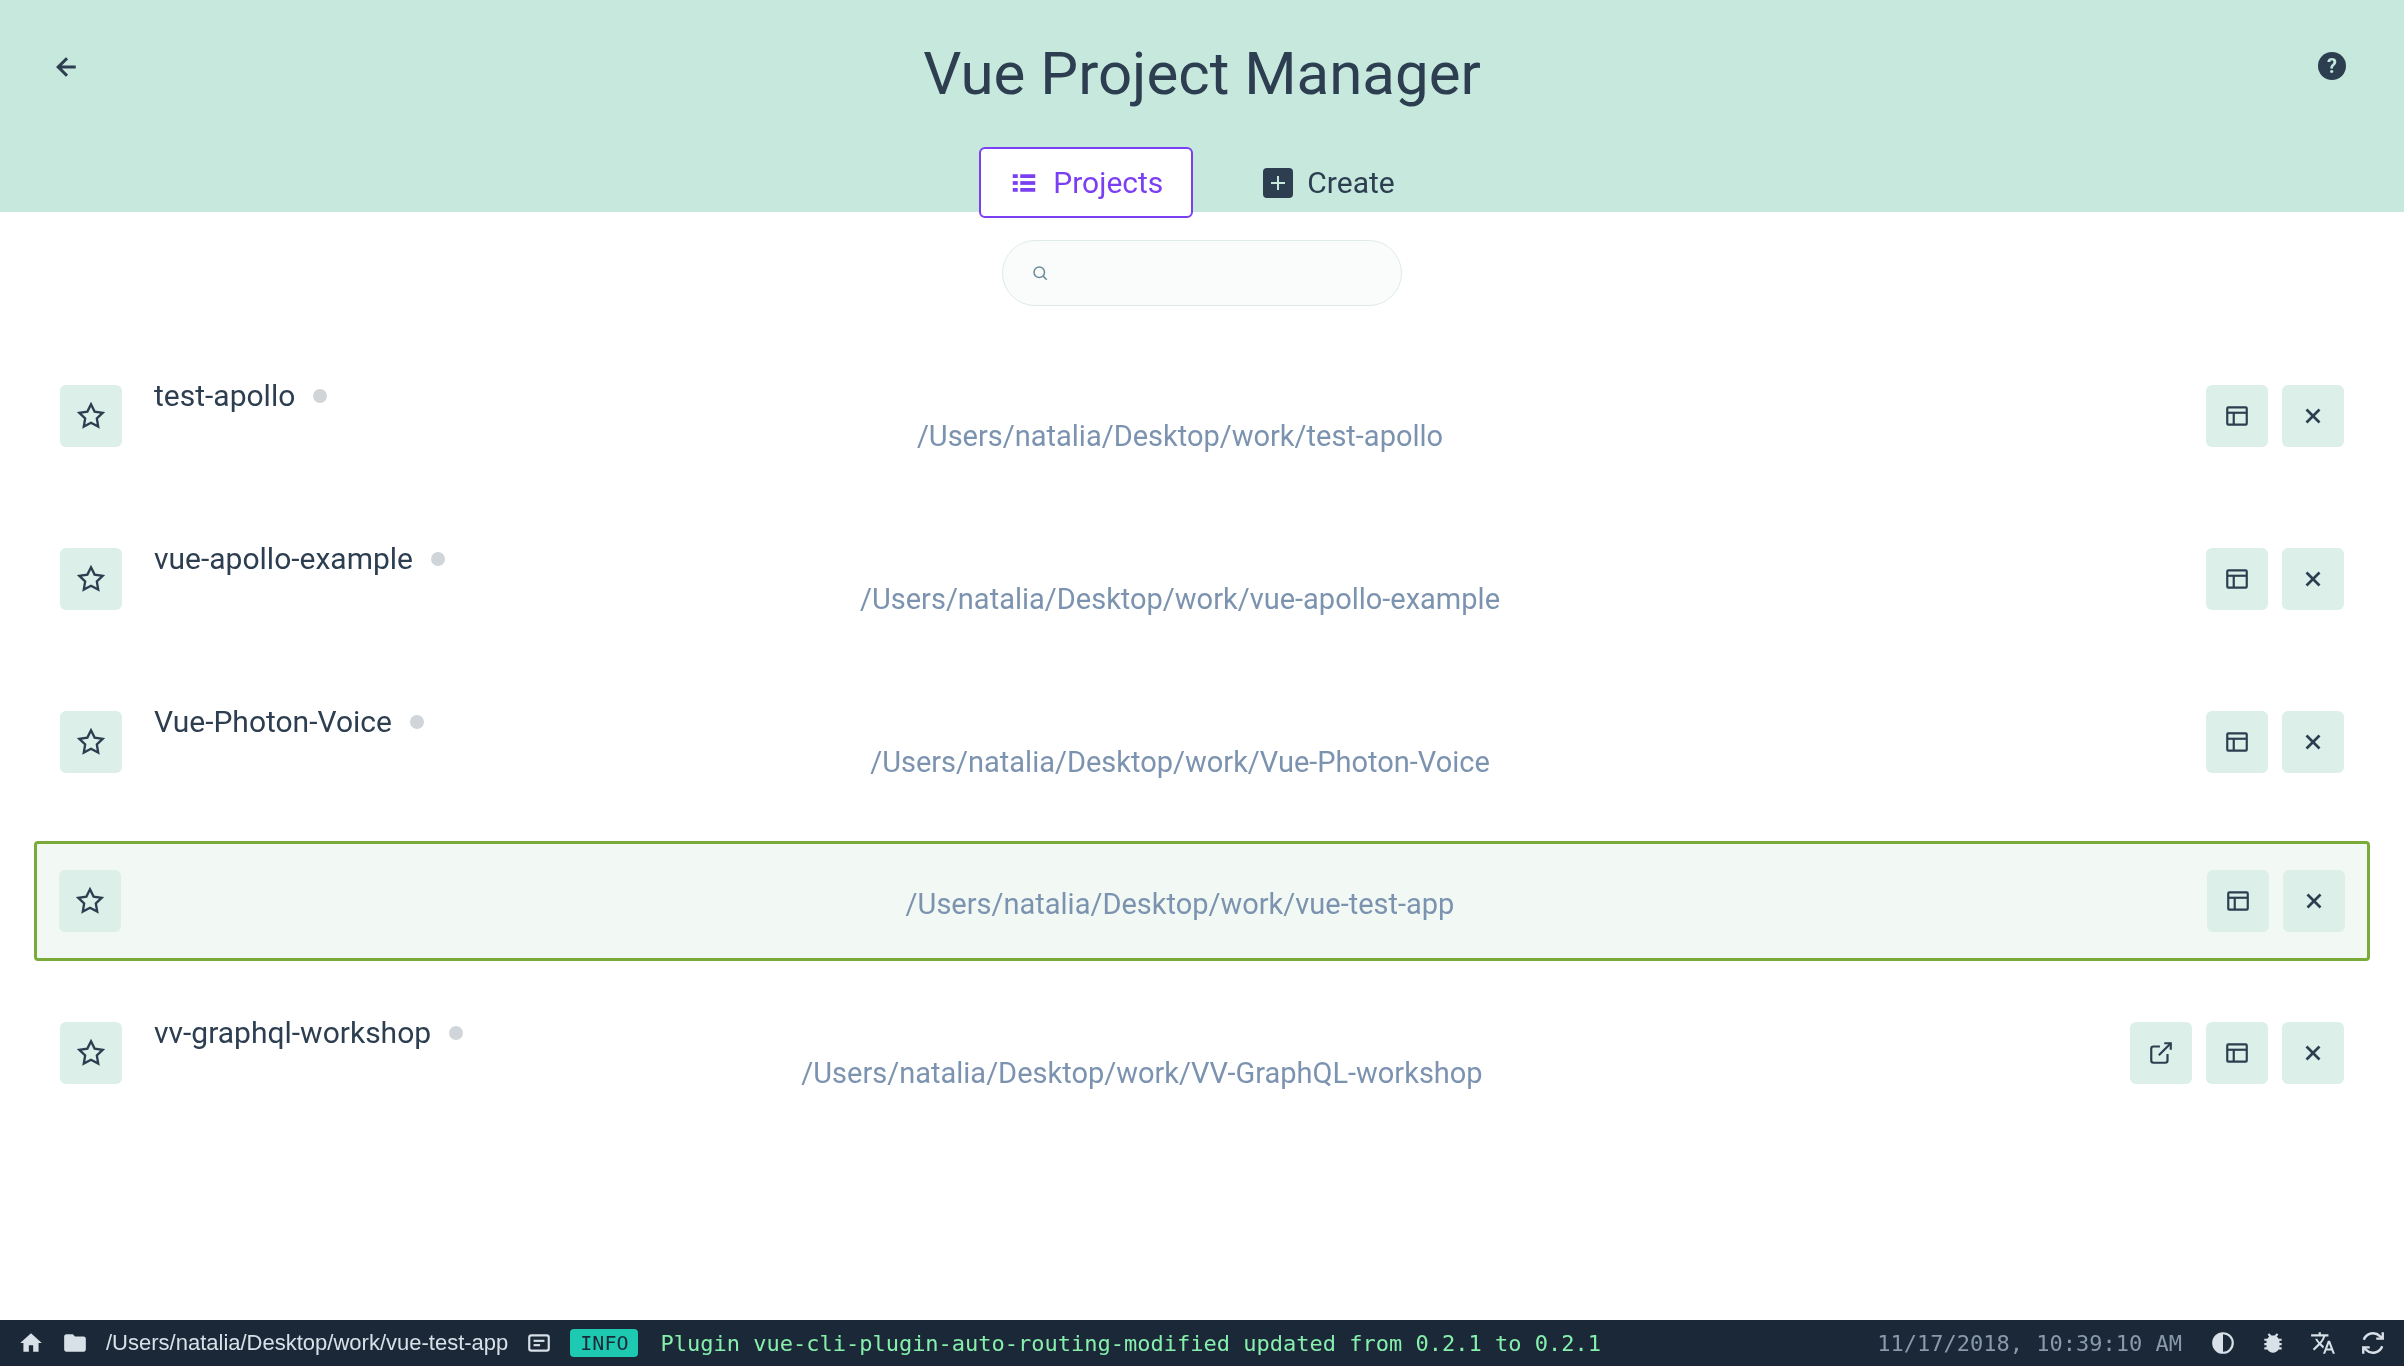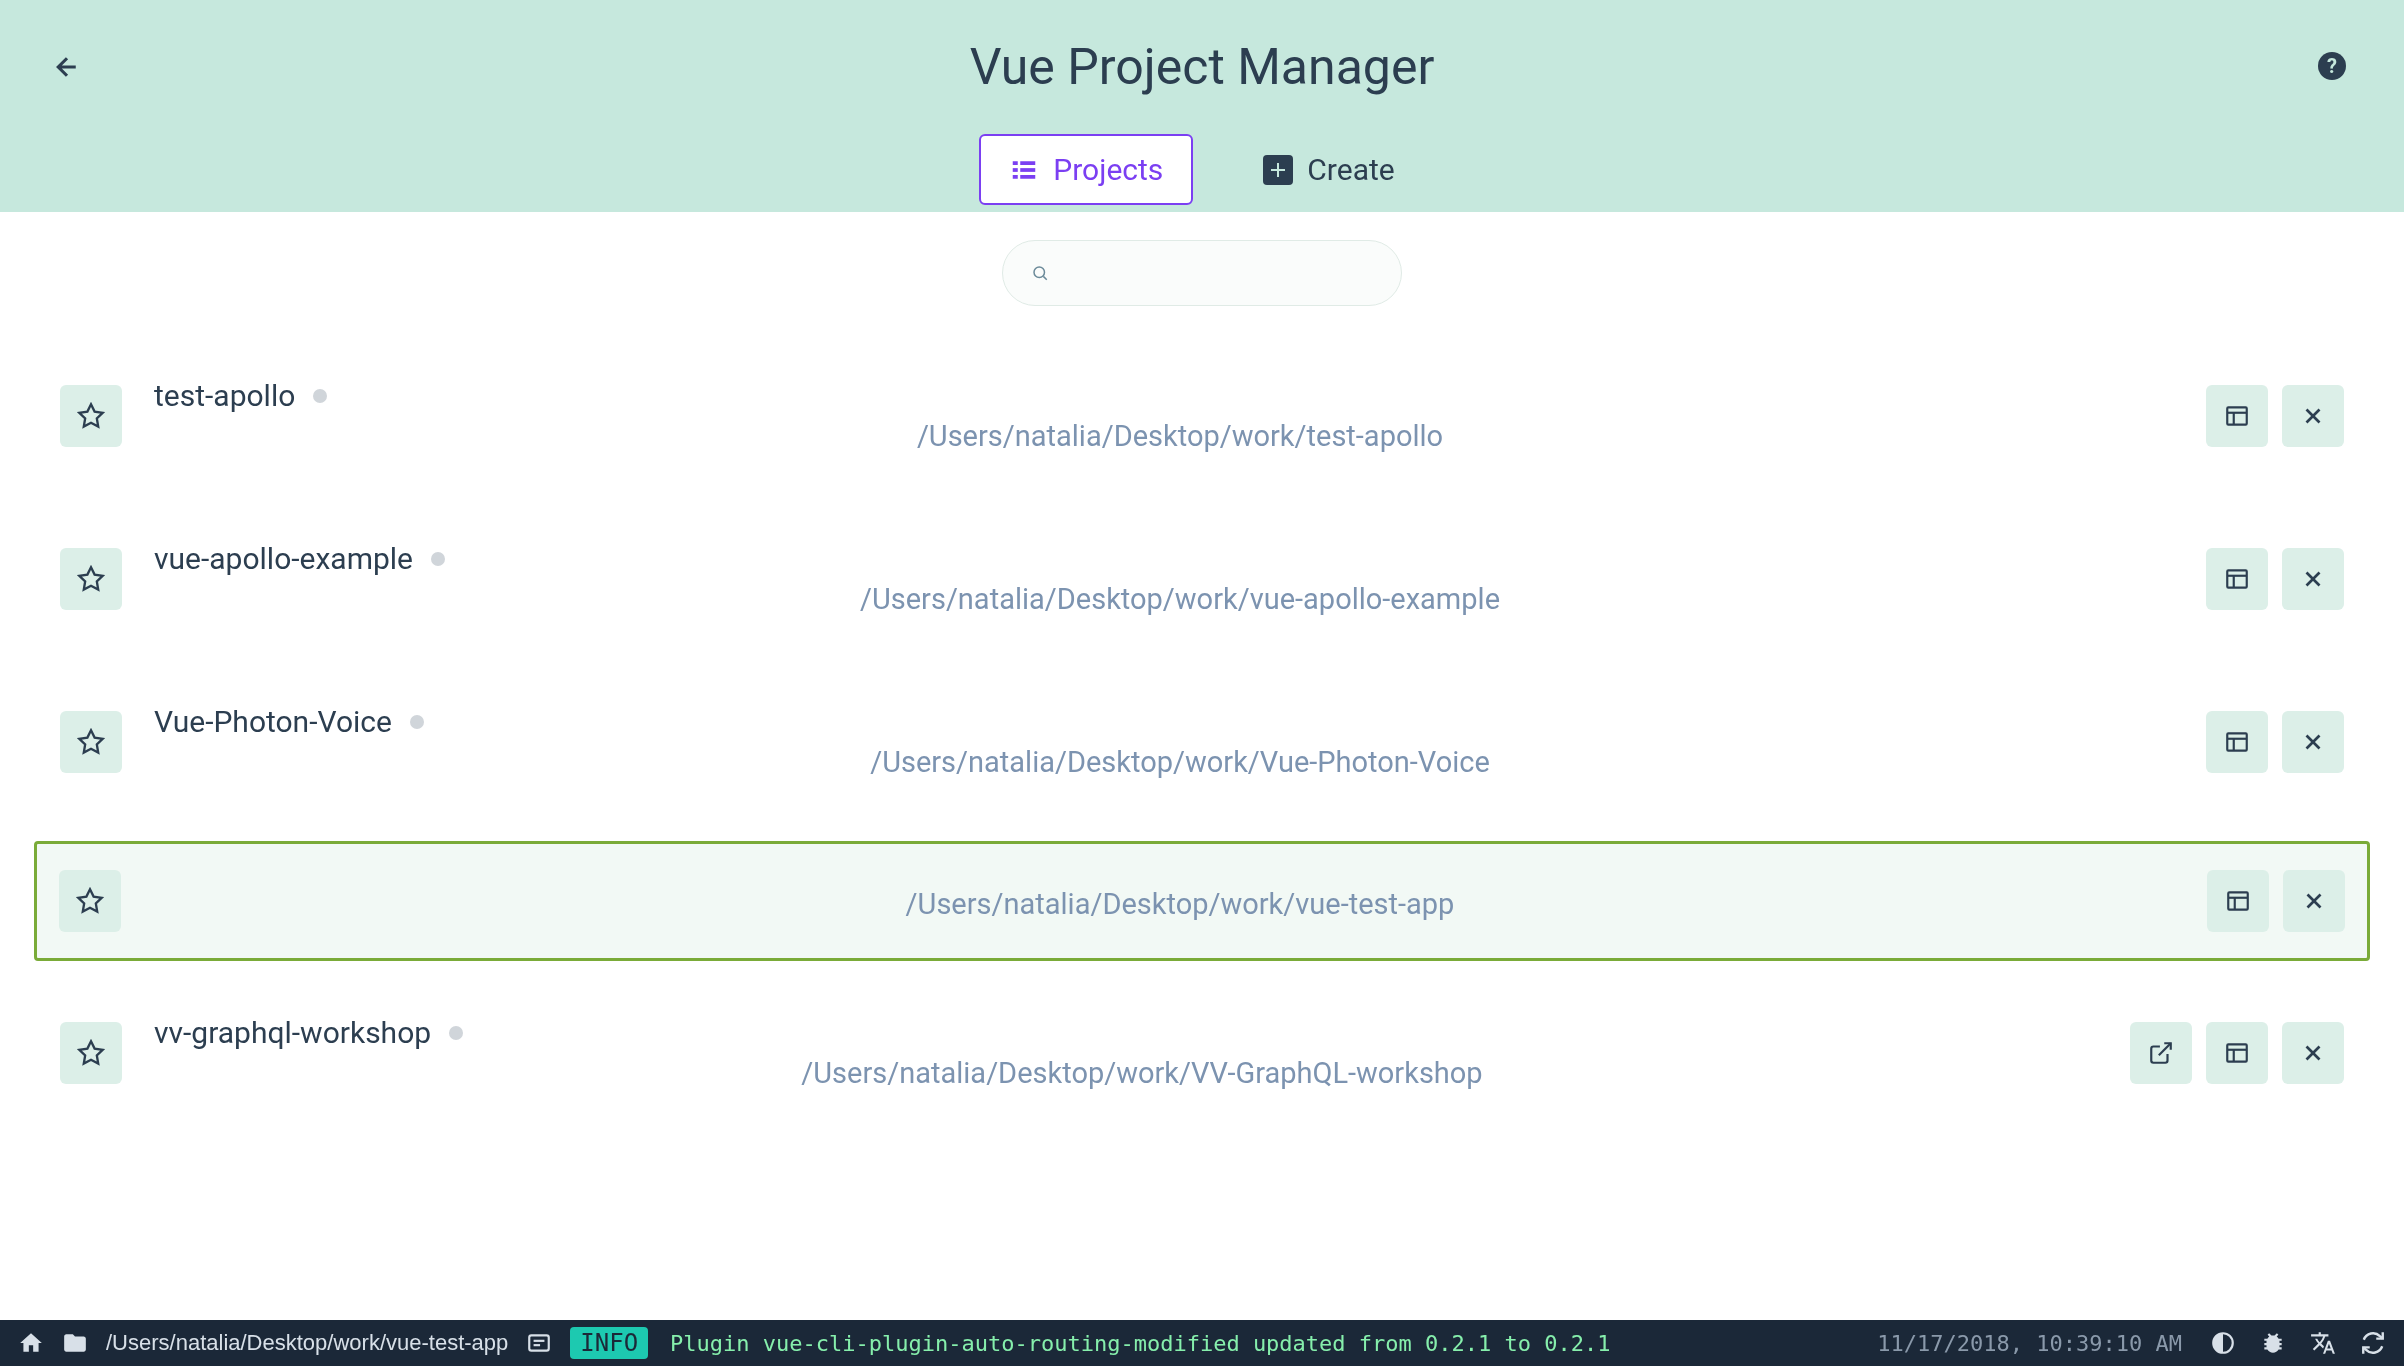--- a/index.html
+++ b/index.html
@@ -35,21 +35,21 @@
   background: #2c3e50;
   color: #c6e8dd;
   display: flex;
   align-items: center;
   justify-content: center;
   font-size: 20px;
   font-weight: bold;
 }
 .title {
   text-align: center;
-  font-size: 50px;
+  font-size: 60px;
   color: #2c3e50;
   padding-top: 38px;
   font-weight: 400;
 }
 .tabs {
   display: flex;
   justify-content: center;
   gap: 40px;
   margin-top: 38px;
 }
@@ -206,21 +206,21 @@
   justify-content: center;
   cursor: pointer;
 }
 .sb-icon svg { width: 100%; height: 100%; }
 .sb-path { font-family: -apple-system, sans-serif; }
 .sb-badge {
   background: #1dc9b0;
   color: #1b2838;
   padding: 2px 10px;
   border-radius: 4px;
-  font-size: 24px;
+  font-size: 20px;
   font-weight: 500;
 }
 .sb-msg { flex: 1; margin-left: 4px; color: #86efac;}
 .sb-time { color: #8a99aa; margin-right: 10px;}
 .sb-right { display: flex; align-items: center; gap: 24px; }
 </style>
 </head>
 <body>
 
 <div class="header">

